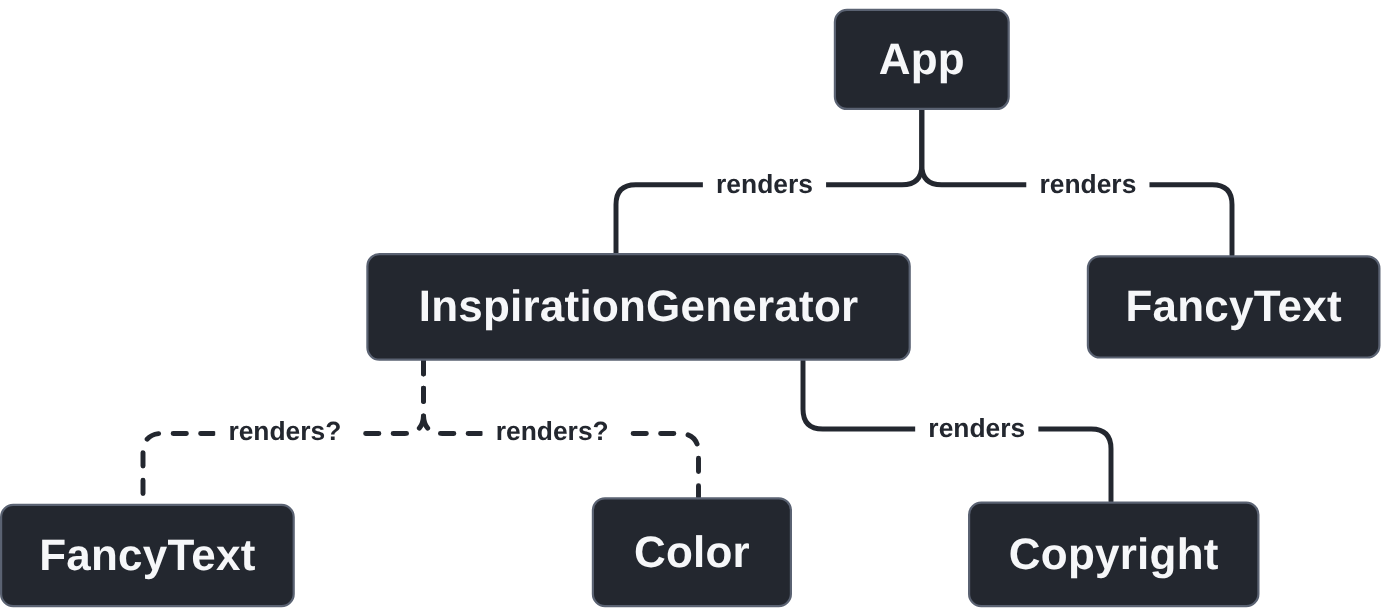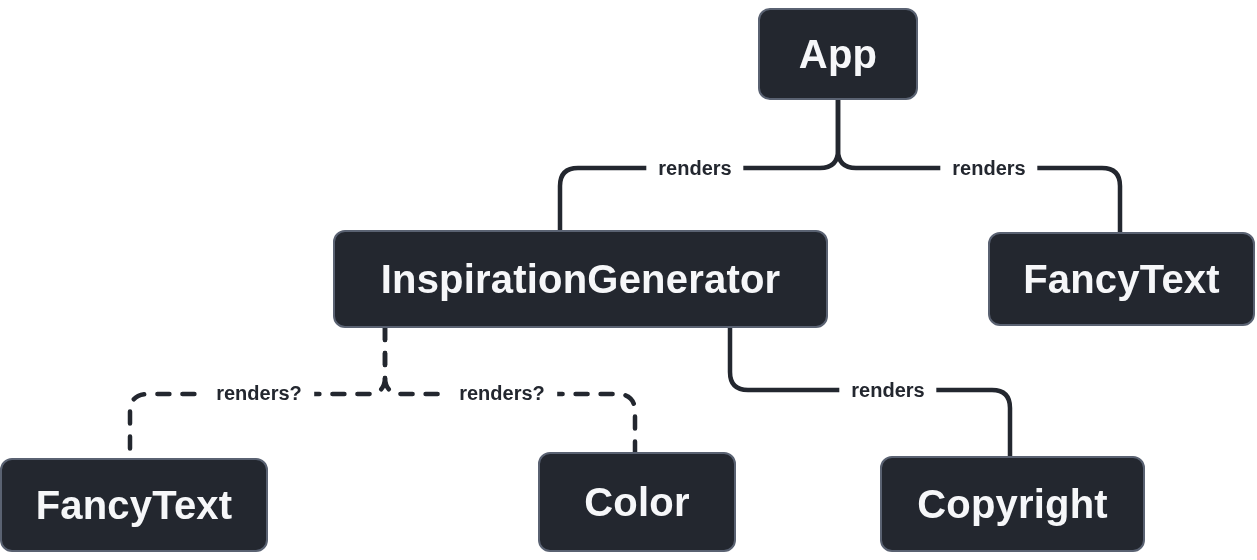--- a/index.html
+++ b/index.html
@@ -43,21 +43,21 @@
     font-size: 40px;
     font-weight: 600;
     letter-spacing: 0.2px;
     white-space: nowrap;
   }
   .edge-label {
     position: absolute;
     transform: translate(-50%, -50%);
     background: #ffffff;
     color: #23272F;
-    font-size: 20px;
+    font-size: 24px;
     font-weight: 700;
     line-height: 1;
     padding: 4px 12px;
     white-space: nowrap;
   }
 </style>
 </head>
 <body>
 
 <div class="canvas">
@@ -79,21 +79,21 @@
   </div>
 
   <div class="node" style="left:988px; top:232px; width:267px; height:94px;">
     <span>FancyText</span>
   </div>
 
   <div class="node" style="left:0px; top:458px; width:268px; height:94px;">
     <span>FancyText</span>
   </div>
 
-  <div class="node" style="left:538px; top:452px; width:198px; height:100px;">
+  <div class="node" style="left:538px; top:452px; width:182px; height:100px;">
     <span>Color</span>
   </div>
 
   <div class="node" style="left:880px; top:456px; width:265px; height:96px;">
     <span>Copyright</span>
   </div>
 
   <div class="edge-label" style="left:695px; top:168px;">renders</div>
 
   <div class="edge-label" style="left:989px; top:168px;">renders</div>

